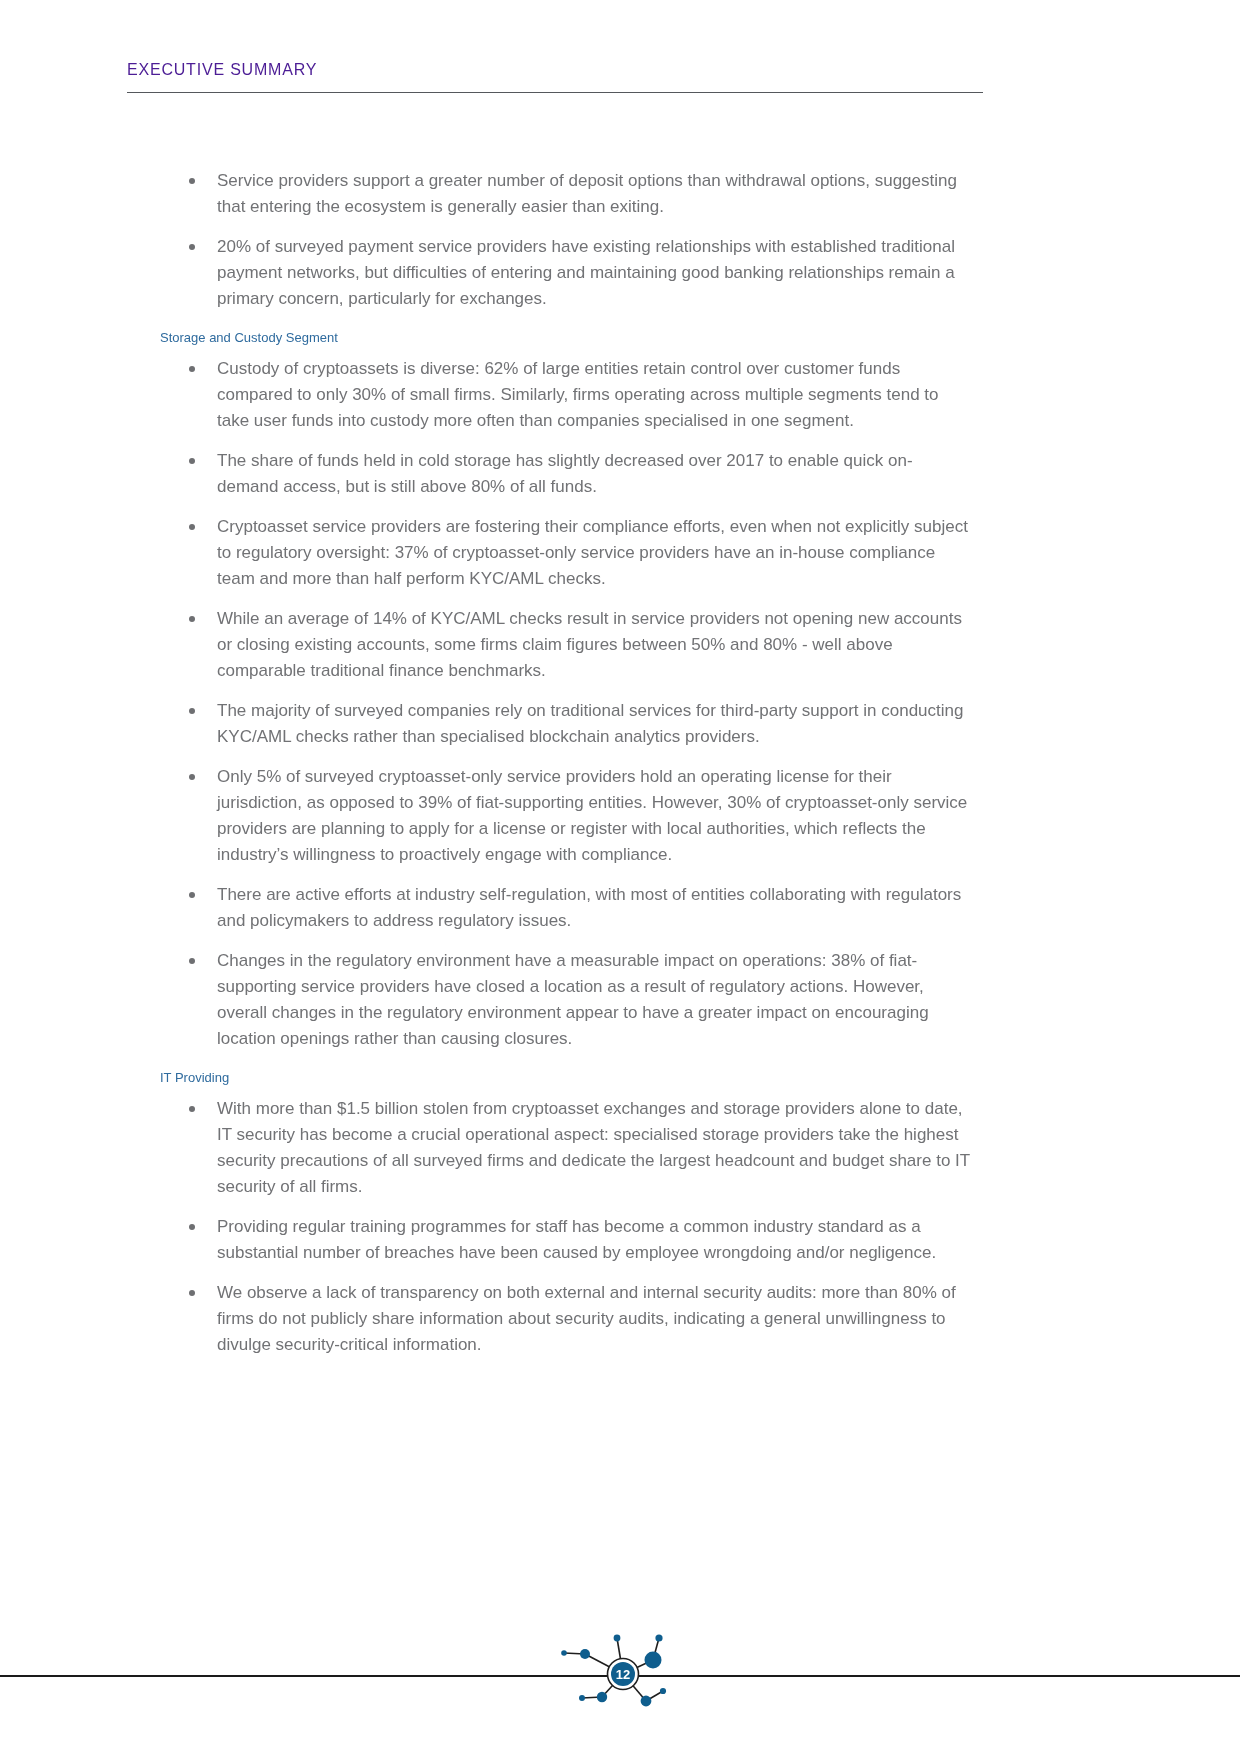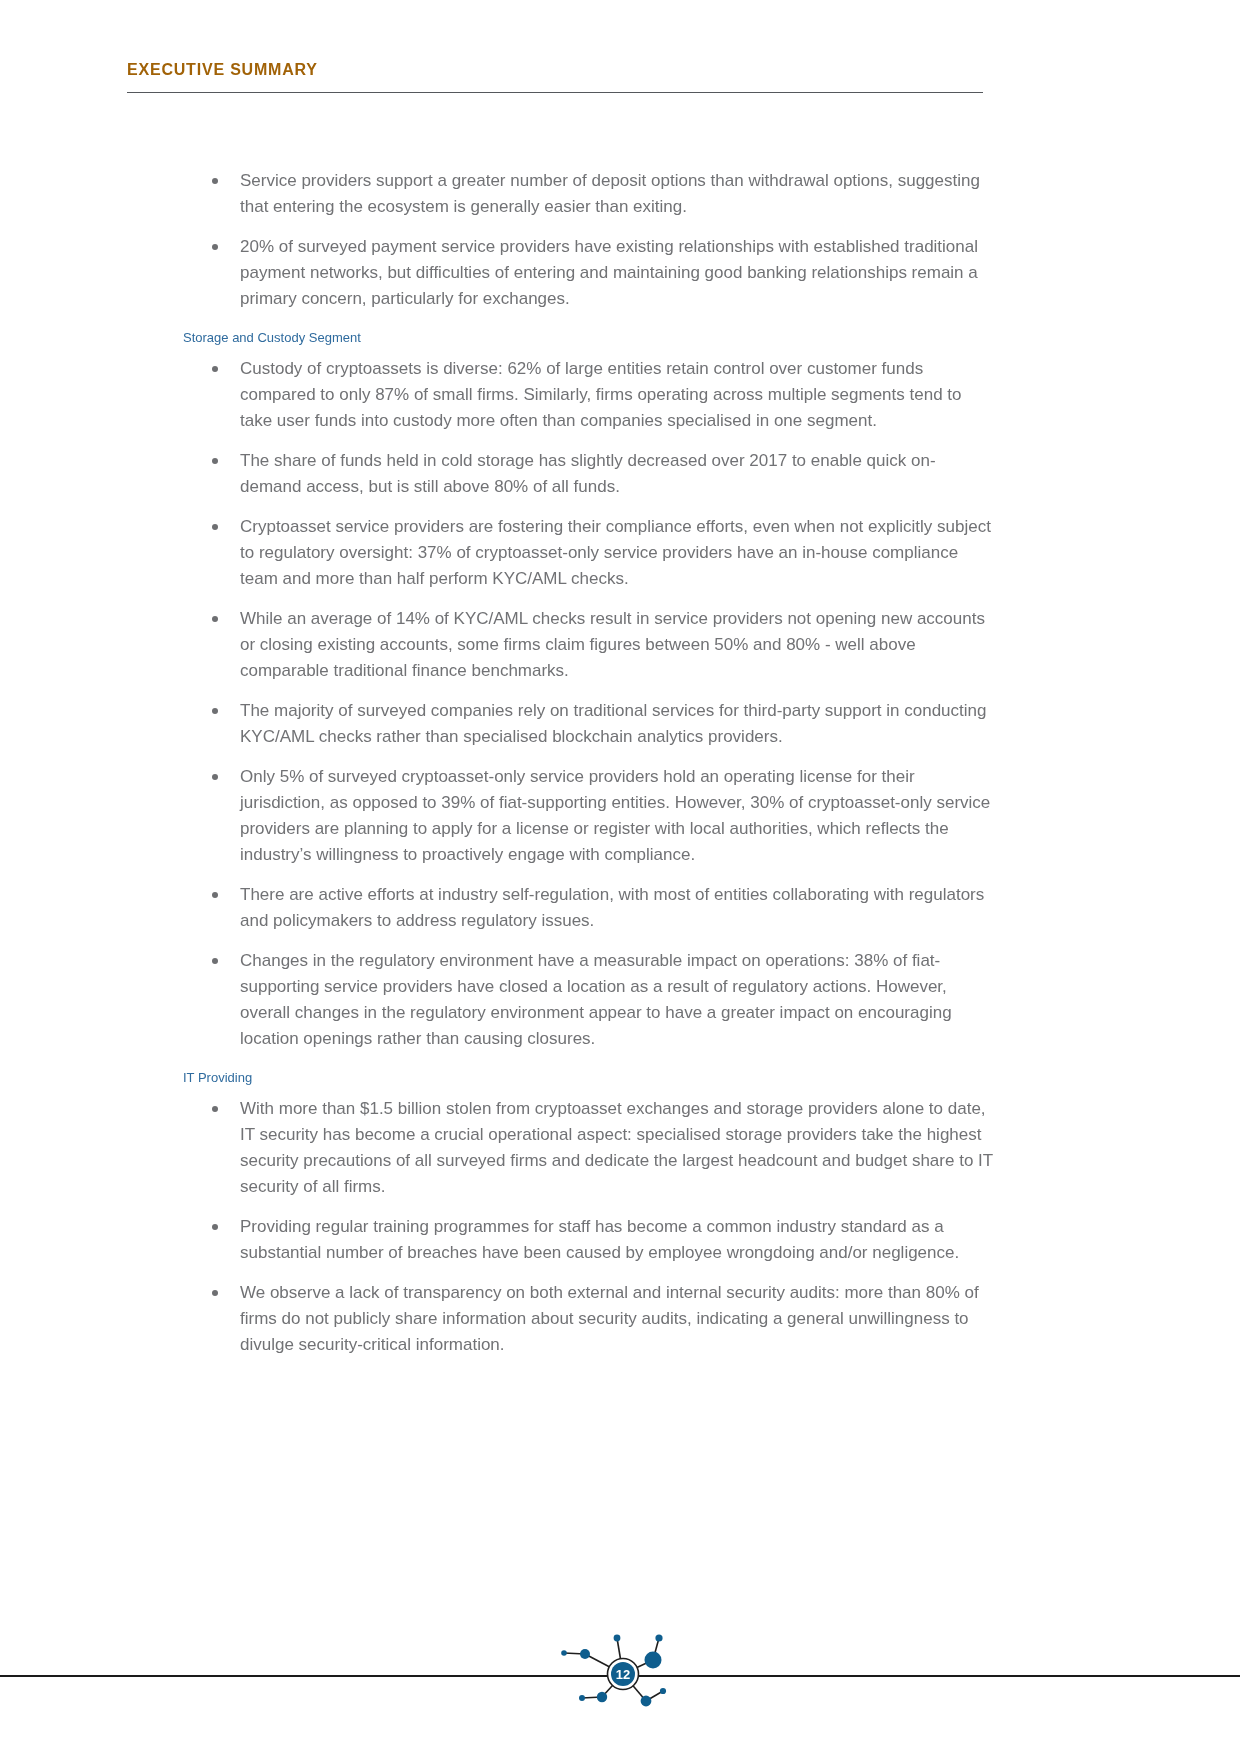--- a/index.html
+++ b/index.html
@@ -9,29 +9,29 @@
     width:1240px; height:1754px;
     margin:0 auto;
     background:#ffffff;
     font-family:"Liberation Sans", sans-serif;
     overflow:hidden;
   }
   .doc-header-title {
     position:absolute; left:127px; top:60px;
     font-size:16px; line-height:20px;
     letter-spacing:0.8px;
-    color:#a16207; font-weight:700;
+    color:#4c1d95; font-weight:400;
   }
   .doc-header-rule {
     position:absolute; left:127px; top:92px;
     width:856px; height:0;
     border-top:1px solid #55585c;
   }
   .content {
-    position:absolute; left:183px; top:168px;
+    position:absolute; left:160px; top:168px;
     width:812px;
     color:#717275;
     font-size:17px; line-height:26px; font-weight:300;
   }
   .section-heading {
     color:#2f6b9e;
     font-size:13px; line-height:24px; font-weight:400;
     margin:0 0 6px 0;
   }
   ul.bullets { list-style:none; margin:0; padding:0; }
@@ -69,21 +69,21 @@
           <p>20% of surveyed payment service providers have existing relationships with established traditional payment networks, but difficulties of entering and maintaining good banking relationships remain a primary concern, particularly for exchanges.</p>
         </li>
       </ul>
     </section>
 
     <section>
       <h2 class="section-heading">Storage and Custody Segment</h2>
       <ul class="bullets">
         <li class="bullet">
           <span class="marker"></span>
-          <p>Custody of cryptoassets is diverse: 62% of large entities retain control over customer funds compared to only 87% of small firms. Similarly, firms operating across multiple segments tend to take user funds into custody more often than companies specialised in one segment.</p>
+          <p>Custody of cryptoassets is diverse: 62% of large entities retain control over customer funds compared to only 30% of small firms. Similarly, firms operating across multiple segments tend to take user funds into custody more often than companies specialised in one segment.</p>
         </li>
         <li class="bullet">
           <span class="marker"></span>
           <p>The share of funds held in cold storage has slightly decreased over 2017 to enable quick on-demand access, but is still above 80% of all funds.</p>
         </li>
       </ul>
     </section>
 
     <section>
       <ul class="bullets">

